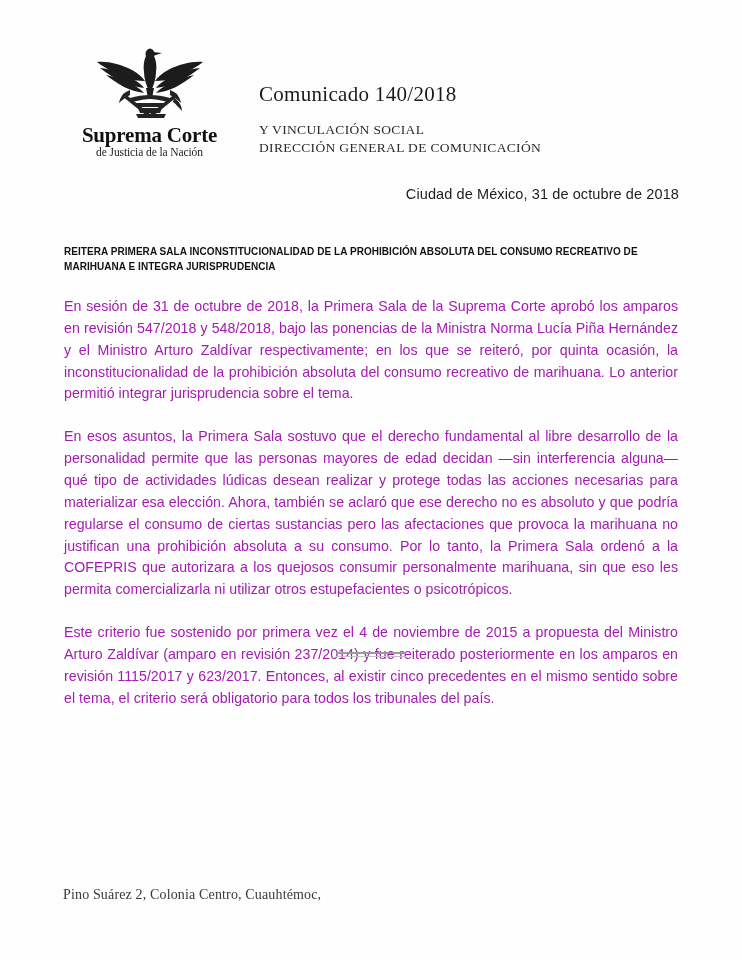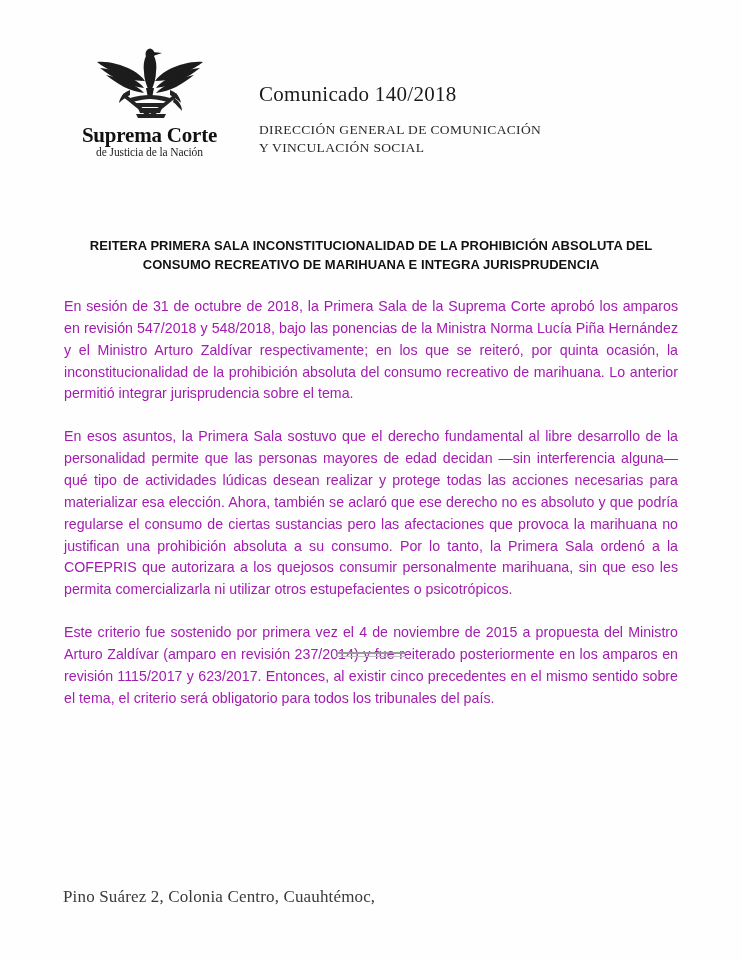--- a/index.html
+++ b/index.html
@@ -95,25 +95,24 @@
     top: 186px;
     right: 63px;
     font-size: 14.5px;
     color: #1d1d1d;
     letter-spacing: 0.1px;
   }
 
   
   .doc-title {
     position: absolute;
-    top: 236px;
+    top: 245px;
     left: 64px;
     width: 614px;
-    text-align: center;
-    font-size: 13px;
+    font-size: 10px;
     font-weight: bold;
     line-height: 1.48;
     letter-spacing: 0.05px;
     color: #121212;
   }
 
   
   .body-block {
     position: absolute;
     top: 296px;
@@ -154,21 +153,21 @@
     background: #c2c2c2;
     margin-top: 2px;
   }
 
   
   .footer {
     position: absolute;
     left: 63px;
     top: 884px;
     font-family: "Liberation Serif", serif;
-    font-size: 17px;
+    font-size: 14px;
     line-height: 1.55;
     color: #3a3a3a;
     letter-spacing: 0.15px;
   }
 </style>
 </head>
 <body>
 
 <div class="page">
 
@@ -210,26 +209,27 @@
           <path d="M42 66 L72 66 L70 70 L44 70 Z"></path>
         </g>
       </svg>
       <div class="logo-name">Suprema Corte</div>
       <div class="logo-sub">de Justicia de la Nación</div>
     </div>
 
     <div class="header-right">
       <div class="comunicado">Comunicado 140/2018</div>
       <div class="direccion">
+        <div>Y VINCULACIÓN SOCIAL</div>
         <div>DIRECCIÓN GENERAL DE COMUNICACIÓN</div>
-        <div>Y VINCULACIÓN SOCIAL</div>
       </div>
     </div>
   </div>
 
+  <div class="date-line">Ciudad de México, 31 de octubre de 2018</div>
 
   <div class="doc-title">REITERA PRIMERA SALA INCONSTITUCIONALIDAD DE LA PROHIBICIÓN ABSOLUTA DEL CONSUMO RECREATIVO DE MARIHUANA E INTEGRA JURISPRUDENCIA</div>
 
   <div class="body-block">
     <p class="para">En sesión de 31 de octubre de 2018, la Primera Sala de la Suprema Corte aprobó los amparos en revisión 547/2018 y 548/2018, bajo las ponencias de la Ministra Norma Lucía Piña Hernández y el Ministro Arturo Zaldívar respectivamente; en los que se reiteró, por quinta ocasión, la inconstitucionalidad de la prohibición absoluta del consumo recreativo de marihuana. Lo anterior permitió integrar jurisprudencia sobre el tema.</p>
     <p class="para">En esos asuntos, la Primera Sala sostuvo que el derecho fundamental al libre desarrollo de la personalidad permite que las personas mayores de edad decidan —sin interferencia alguna— qué tipo de actividades lúdicas desean realizar y protege todas las acciones necesarias para materializar esa elección. Ahora, también se aclaró que ese derecho no es absoluto y que podría regularse el consumo de ciertas sustancias pero las afectaciones que provoca la marihuana no justifican una prohibición absoluta a su consumo. Por lo tanto, la Primera Sala ordenó a la COFEPRIS que autorizara a los quejosos consumir personalmente marihuana, sin que eso les permita comercializarla ni utilizar otros estupefacientes o psicotrópicos.</p>
     <p class="para">Este criterio fue sostenido por primera vez el 4 de noviembre de 2015 a propuesta del Ministro Arturo Zaldívar (amparo en revisión 237/2014) y fue reiterado posteriormente en los amparos en revisión 1115/2017 y 623/2017. Entonces, al existir cinco precedentes en el mismo sentido sobre el tema, el criterio será obligatorio para todos los tribunales del país.</p>
   </div>
 
   <div class="divider">

